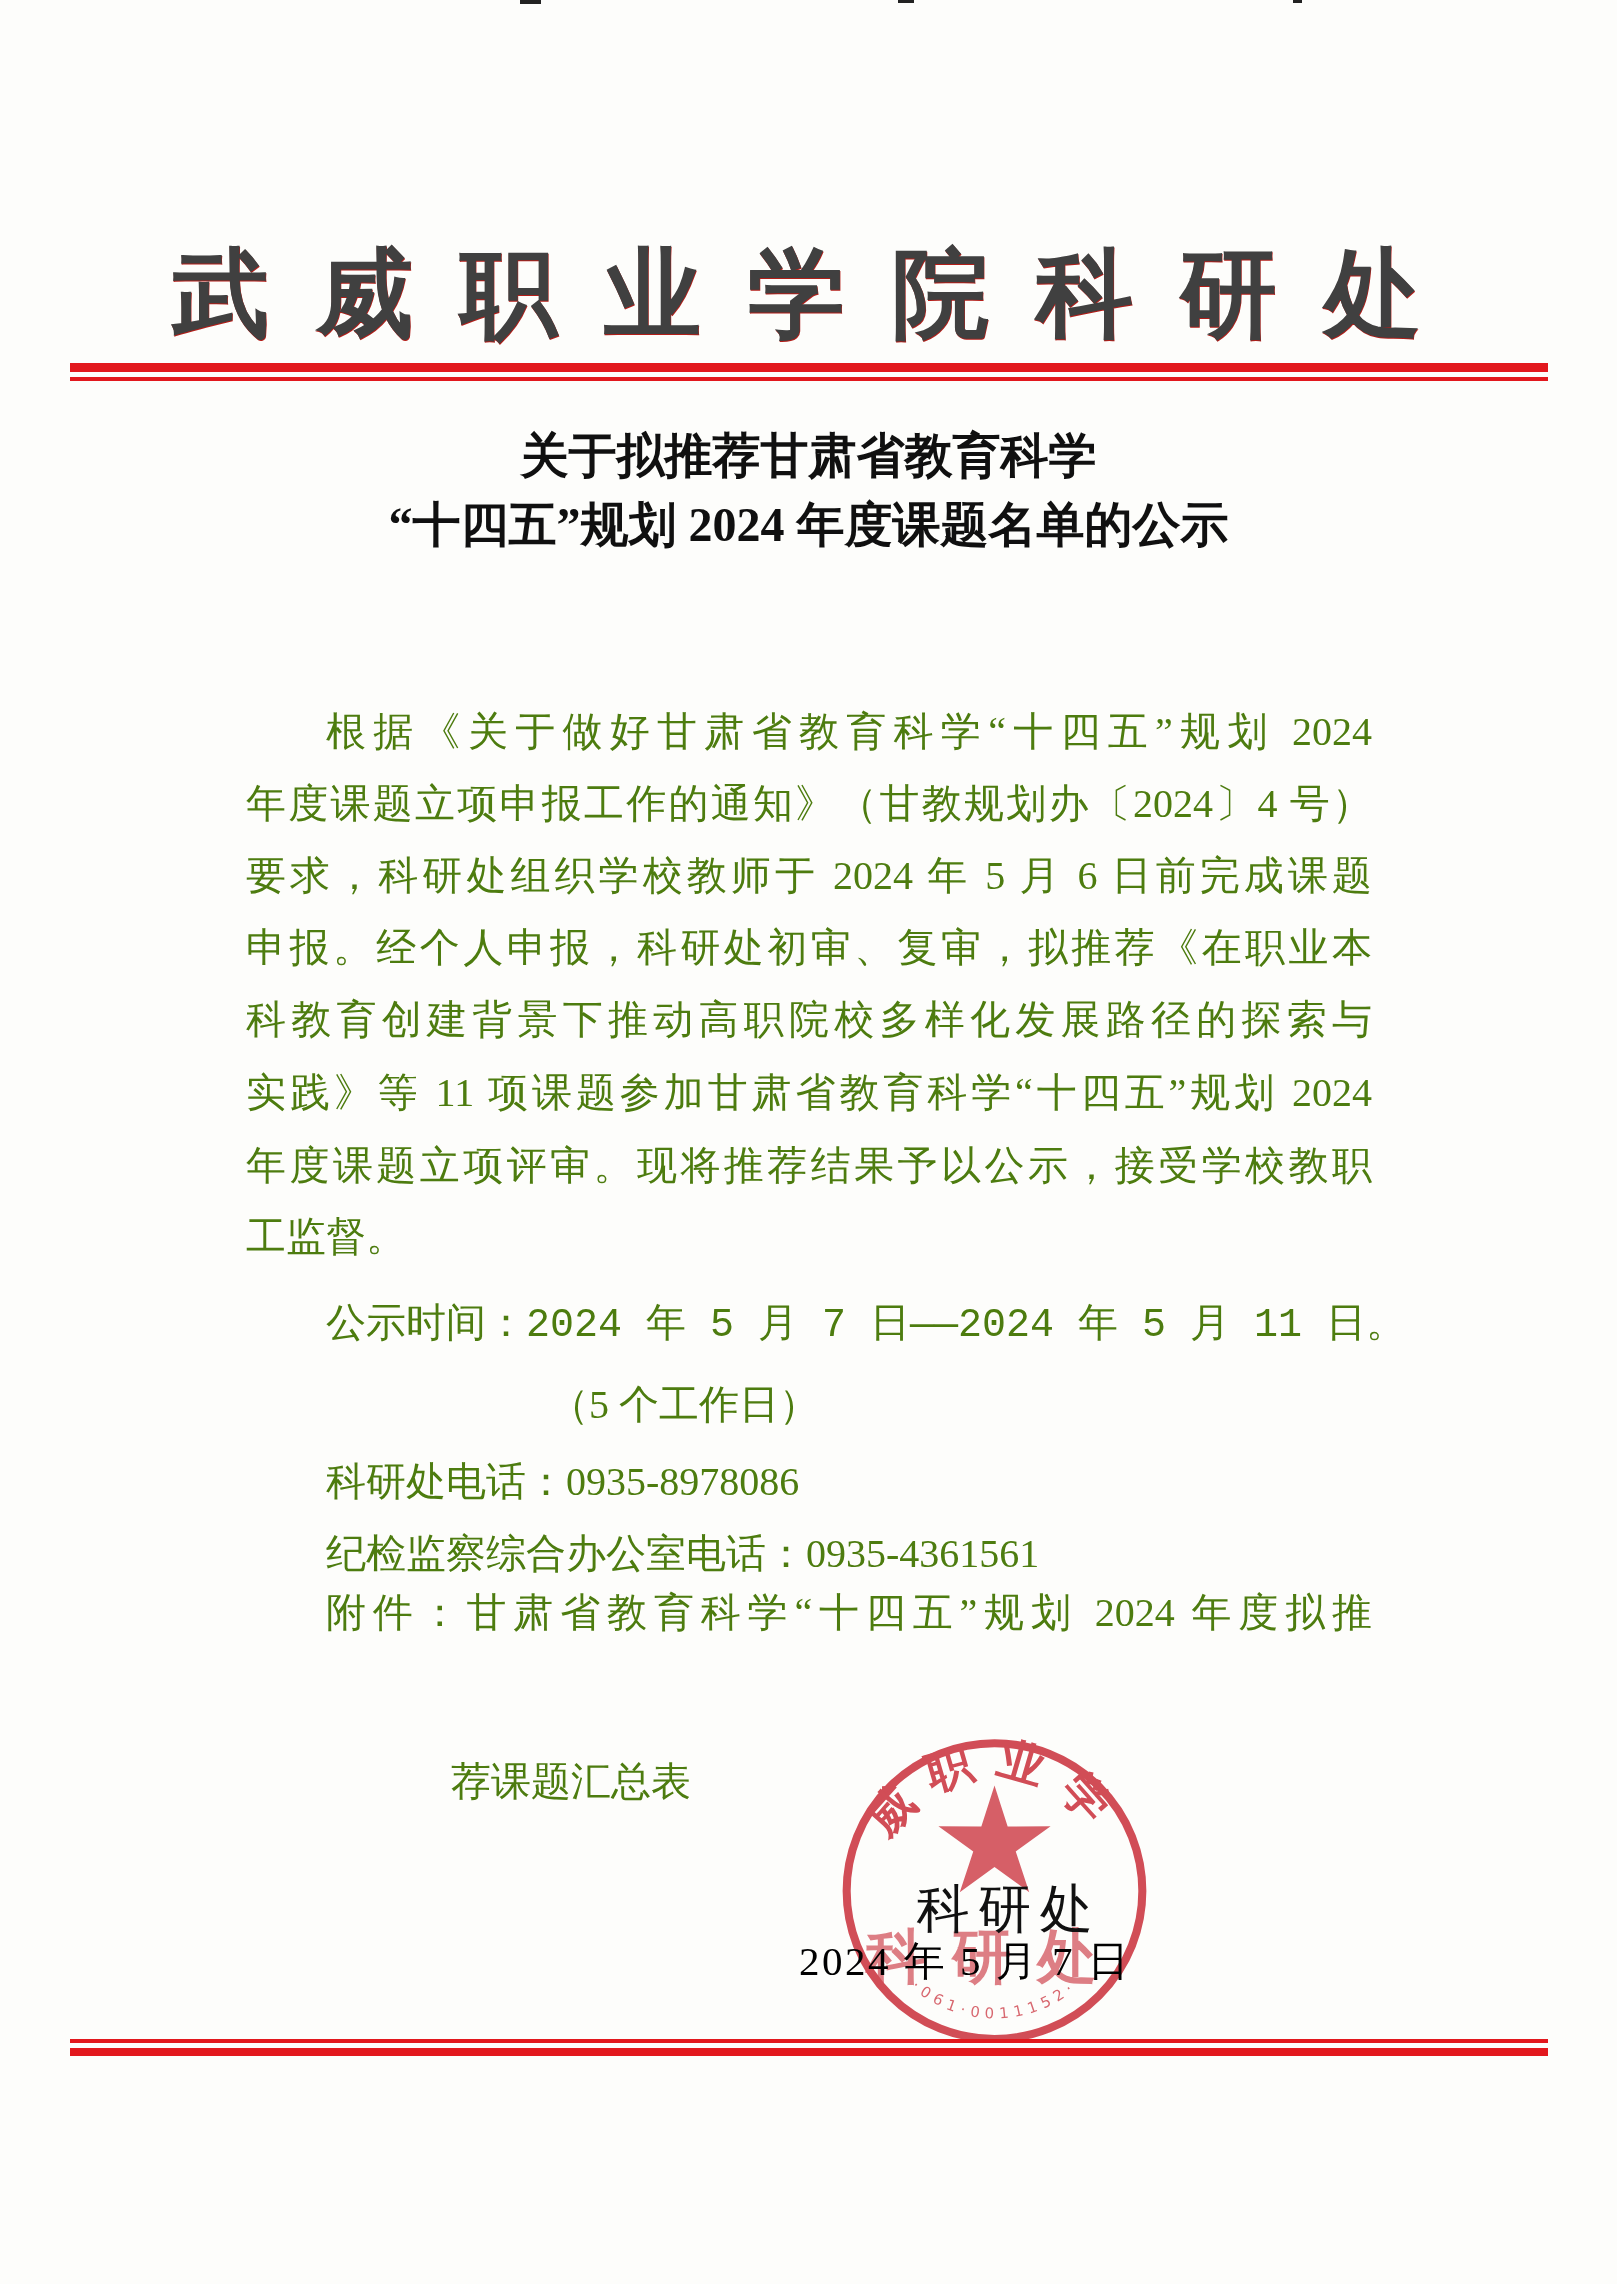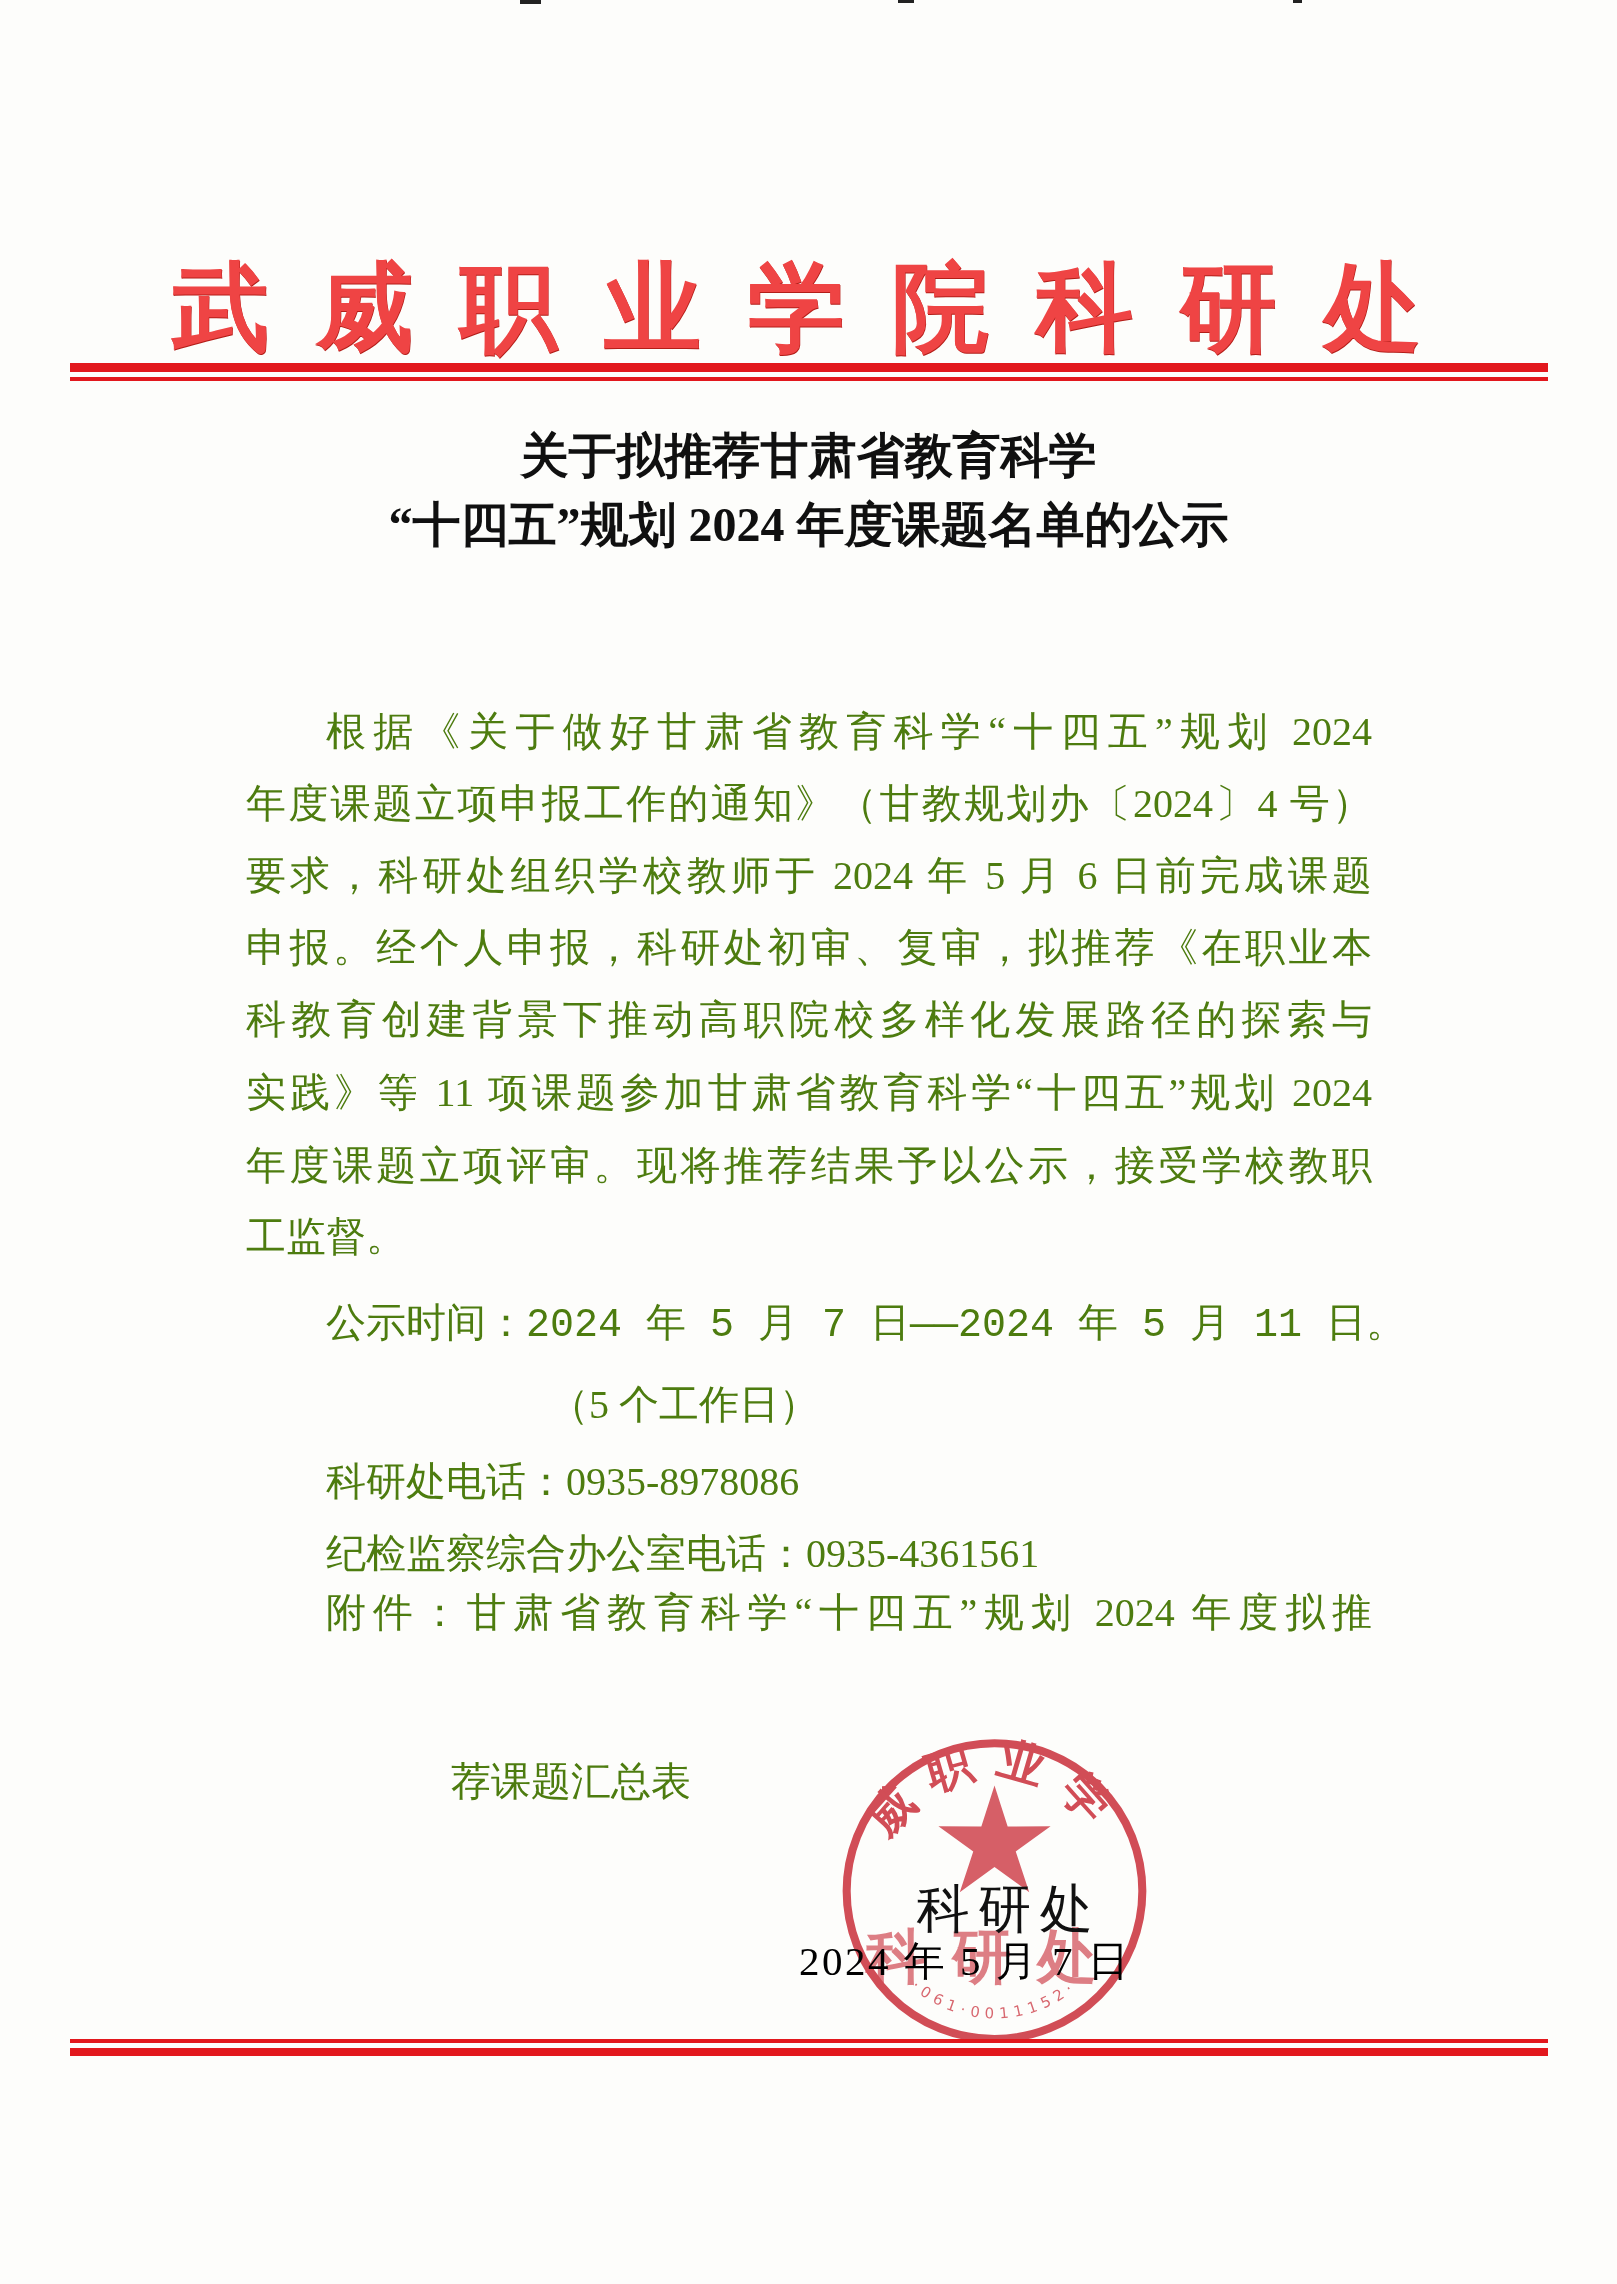--- a/index.html
+++ b/index.html
@@ -6,24 +6,24 @@
   body{
     width:1617px;height:2284px;
     background:#fdfdfb;
     font-family:"Liberation Serif","DejaVu Serif",serif;
     position:relative;overflow:hidden;
   }
   .page{position:absolute;inset:0;}
   .abs{position:absolute;}
   
   .masthead{
-    left:0;top:258px;width:1617px;
+    left:0;top:244px;width:1617px;
     text-align:center;
     font-size:97px;font-weight:bold;
-    color:#ef4444;
+    color:#404040;
     letter-spacing:47px;text-indent:23px;
     line-height:1.05;
     text-shadow:0.6px 0.6px 0 #b31d18;
     white-space:nowrap;
   }
   .rule{left:70px;width:1478px;}
   .rule .thick{height:9.3px;background:#e2181d;}
   .rule .gapline{height:5px;}
   .rule .thin{height:3.7px;background:#e2181d;}
   .rule-bottom .thin2{height:4.4px;background:#e2181d;}

